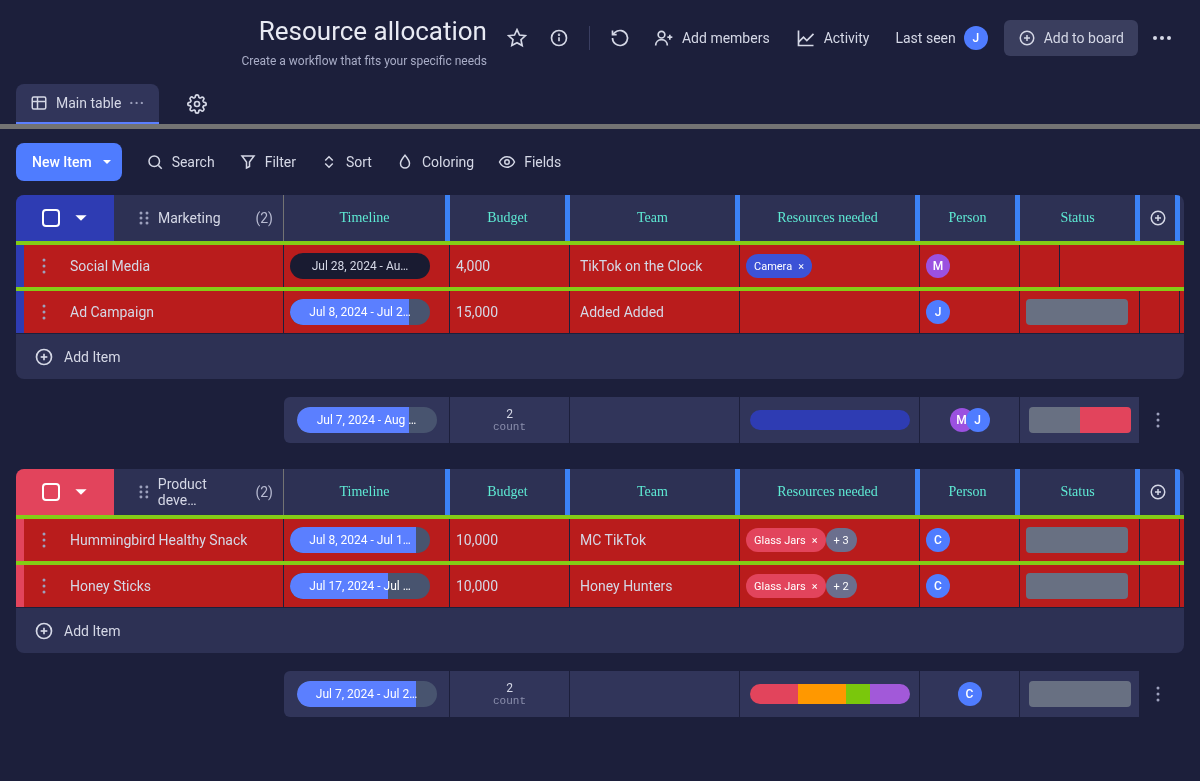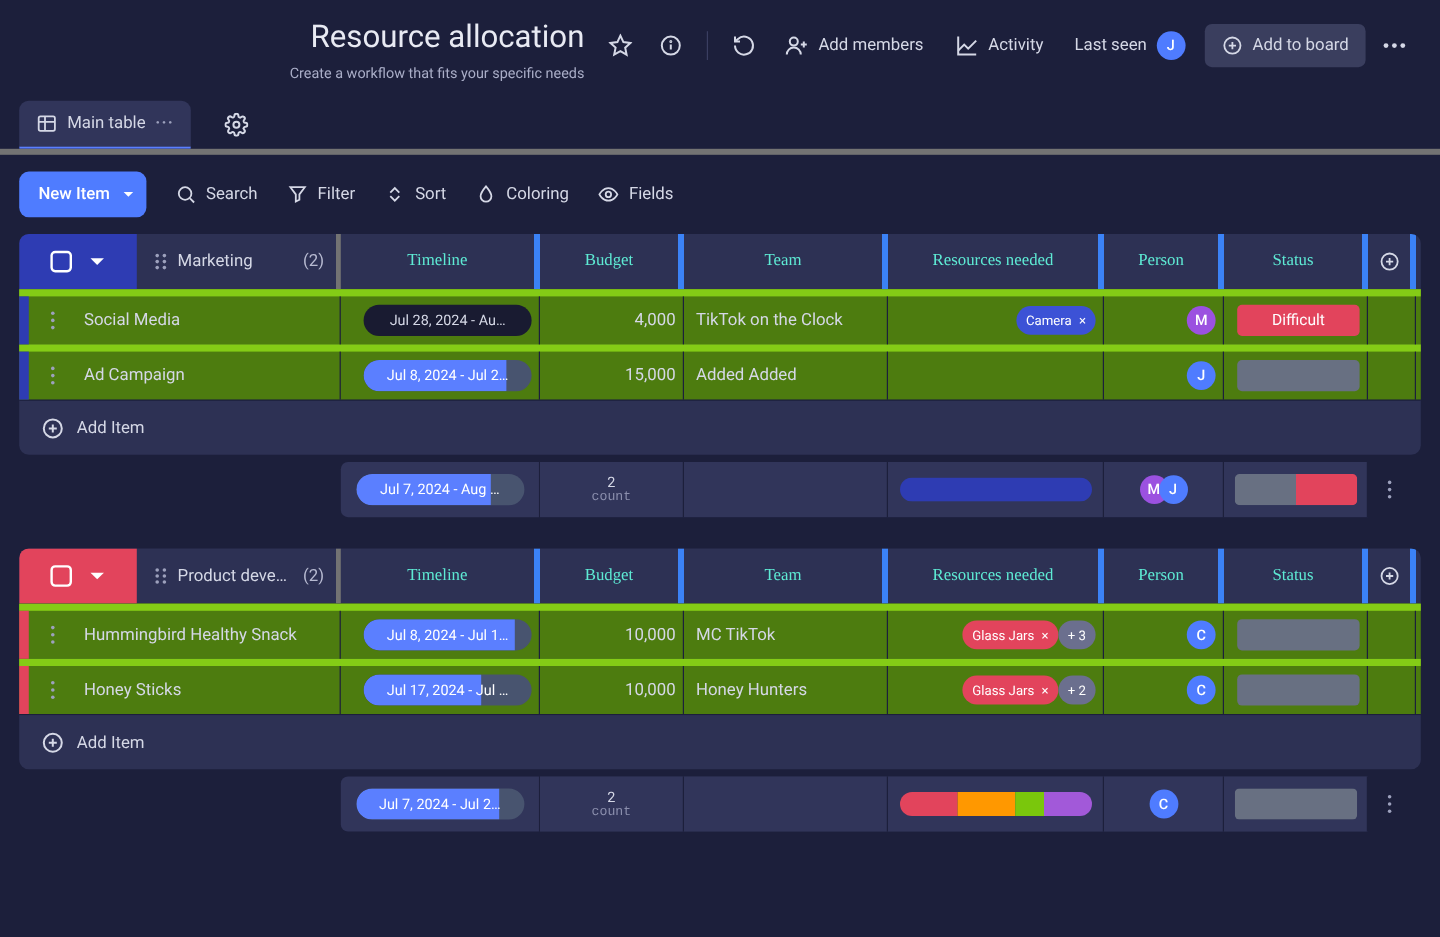--- a/index.html
+++ b/index.html
@@ -77,49 +77,49 @@
   background: #2d3154; border-radius: 8px 8px 0 0;
   height: 46px; overflow: hidden;
 }
 .ghead .corner {
   width: 98px; display: flex; align-items: center; justify-content: center; gap: 14px;
 }
 .ghead .corner.blue { background: #2e3cb3; }
 .ghead .corner.red  { background: #e2445c; }
 .checkbox { width: 18px; height: 18px; border: 2px solid #fff; border-radius: 4px; }
 .gname {
-  flex: 0 0 170px; display: flex; align-items: center; padding-left: 14px; gap: 8px;
-  border-right: 4px solid #737373;
+  flex: 0 0 170px; display: flex; align-items: center; padding-left: 24px; gap: 8px;
+  border-right: 1px solid #737373;
 }
 .gname .cnt { margin-left: auto; margin-right: 10px; color: #b7bad1; }
 .col {
   display: flex; align-items: center; justify-content: center;
   border-right: 5px solid #3b82f6;
   color: #5eead4;
   font-family: Liberation Serif, serif;
 }
 .col-timeline { width: 166px; }
 .col-budget   { width: 120px; }
 .col-team     { width: 170px; }
 .col-res      { width: 180px; }
 .col-person   { width: 100px; }
 .col-status   { width: 120px; }
 .col-add      { width: 40px; }
 .row {
   display: flex; align-items: stretch;
-  background: #4d7c0f; height: 46px;
-  border-top: 6px solid #84cc16;
+  background: #b91c1c; height: 46px;
+  border-top: 4px solid #84cc16;
 }
 .row .edge { width: 8px; }
 .edge.blue { background: #2e3cb3; }
 .edge.red  { background: #e2445c; }
 .row .drag { width: 40px; display: flex; align-items: center; justify-content: center; color: #9da1bd; }
 .row .name { flex: 0 0 220px; display: flex; align-items: center; padding-left: 6px; border-right: 1px solid #1c1f3b; }
 .cell {
-  display: flex; align-items: center; justify-content: flex-end;
+  display: flex; align-items: center; justify-content: flex-start;
   border-right: 1px solid #1c1f3b;
   padding: 0 6px;
 }
 .timeline-pill {
   width: 140px; height: 26px; border-radius: 13px;
   display: flex; align-items: center; justify-content: center;
   font-size: 12px; color: #fff; overflow: hidden; white-space: nowrap;
   position: relative;
 }
 .tp-dark { background: #191b31; color: #d5d8e6; }
@@ -140,21 +140,21 @@
 .addrow {
   display: flex; align-items: center;
   background: #2d3154; height: 46px;
   border-top: 1px solid #1c1f3b;
   border-radius: 0 0 8px 8px;
 }
 .addrow .edge { width: 8px; }
 .addrow .plus { width: 40px; display:flex; align-items:center; justify-content:center; }
 .summary {
   display: flex; align-items: stretch; height: 46px;
-  margin-top: 6px;
+  margin-top: 18px;
 }
 .summary .spacer { width: 268px; }
 .scell {
   display: flex; align-items: center; justify-content: center;
   background: #31355a; border-right: 1px solid #1c1f3b;
   border-radius: 6px 0 0 6px;
 }
 .scell ~ .scell { border-radius: 0; }
 .scell:last-of-type { border-radius: 0 6px 6px 0; }
 .sum-budget { flex-direction: column; font-size: 12px; }
@@ -339,23 +339,20 @@
           <div class="timeline-pill tp-dark">Jul 28, 2024 - Au…</div>
         </div>
       <div class="cell col-budget">4,000</div>
       <div class="cell col-team team-cell">TikTok on the Clock</div>
       <div class="cell col-res">
           <span class="tag-pill tag-blue">Camera <span>×</span></span>
         </div>
       <div class="cell col-person">
           <span class="avatar" style="background:#9b51e0">M</span>
         </div>
-      <div class="cell col-status">
-          <div class="status-box st-red">Difficult</div>
-        </div>
       <div class="cell col-add"></div>
       </div>
       <div class="row">
       <div class="edge blue"></div>
       <div class="drag">
         <svg width="4" height="16" viewBox="0 0 4 16" fill="#9da1bd">
             <circle cx="2" cy="2" r="1.5"></circle>
             <circle cx="2" cy="8" r="1.5"></circle>
             <circle cx="2" cy="14" r="1.5"></circle>
           </svg>

